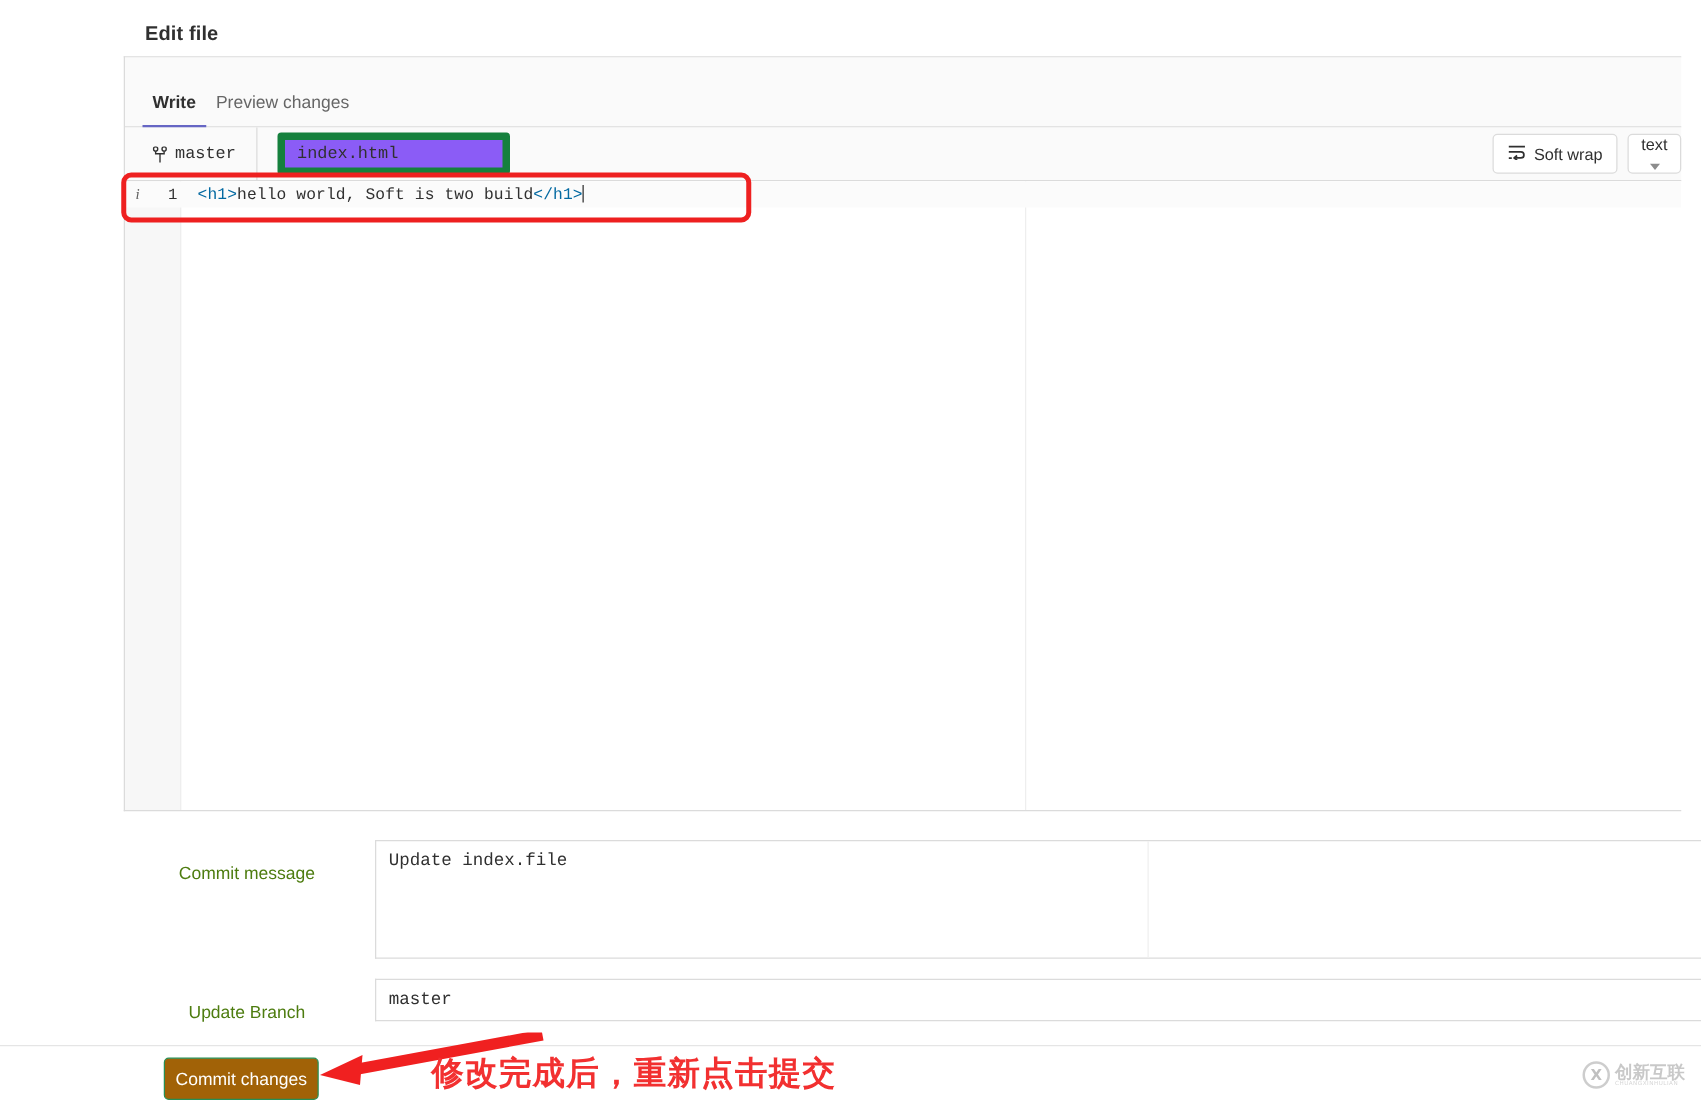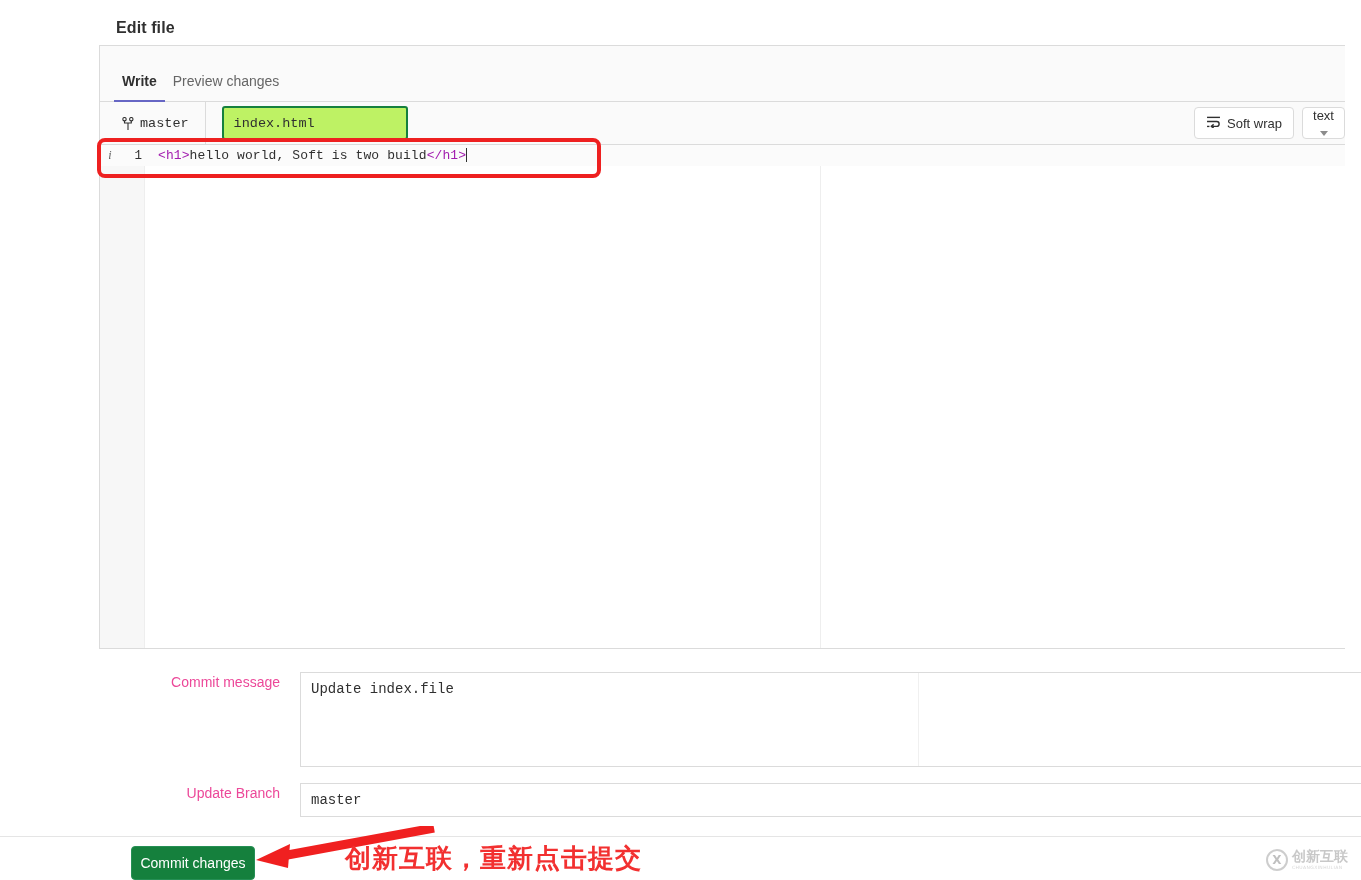--- a/index.html
+++ b/index.html
@@ -100,23 +100,23 @@
     display: inline-block;
     width: 12px;
     height: 14px;
     position: relative;
     top: 1px;
   }
   .filename-box {
     margin-left: 16px;
     width: 186px;
     height: 34px;
-    border: 2px solid #15803d;
+    border: 6px solid #15803d;
     border-radius: 3px;
-    background: #bef264;
+    background: #8b5cf6;
     display: flex;
     align-items: center;
     padding-left: 10px;
     box-sizing: border-box;
     font-family: "Liberation Mono", monospace;
     font-size: 13.5px;
     color: #303030;
   }
   .toolbar-right {
     position: absolute;
@@ -208,21 +208,21 @@
     padding-right: 2px;
   }
   .code-text {
     margin-left: 14px;
     font-family: "Liberation Mono", monospace;
     font-size: 13px;
     color: #303030;
     white-space: pre;
     letter-spacing: 0.1px;
   }
-  .tok-tag { color: #a21caf; }
+  .tok-tag { color: #0369a1; }
   .cursor {
     display: inline-block;
     width: 1px;
     height: 14px;
     background: #303030;
     vertical-align: -3px;
     margin-left: 0px;
   }
   .ruler {
     position: absolute;
@@ -248,26 +248,27 @@
   }
 
   
   .form-row {
     position: absolute;
     display: flex;
     align-items: flex-start;
   }
   .form-label {
     width: 185px;
-    text-align: right;
+    text-align: center;
     padding-right: 20px;
     font-size: 14px;
-    color: #ec4899;
+    color: #4d7c0f;
     box-sizing: border-box;
     line-height: 20px;
+    margin-top: 16px;
   }
   .commit-row { left: 115px; top: 672px; }
   .commit-textarea {
     width: 1246px;
     height: 95px;
     border: 1px solid #dbdbdb;
     border-right: none;
     background: #fff;
     box-sizing: border-box;
     position: relative;
@@ -308,21 +309,21 @@
     width: 1361px;
     height: 1px;
     background: #e5e5e5;
   }
   .commit-btn {
     position: absolute;
     left: 131px;
     top: 846px;
     width: 124px;
     height: 34px;
-    background: #15803d;
+    background: #a16207;
     border: 1px solid #268f55;
     border-radius: 4px;
     color: #ffffff;
     font-size: 14px;
     display: flex;
     align-items: center;
     justify-content: center;
     cursor: pointer;
     box-sizing: border-box;
   }
@@ -373,21 +374,21 @@
     font-weight: bold;
     color: #9a9a9a;
     box-sizing: border-box;
   }
   .wm-words {
     display: flex;
     flex-direction: column;
     line-height: 1;
   }
   .wm-cn {
-    font-family: Liberation Serif, serif;
+    font-family: Liberation Sans, sans-serif;
     font-size: 14px;
     font-weight: bold;
     color: #a8a8a8;
     letter-spacing: 0px;
   }
   .wm-en {
     font-family: "DejaVu Sans", sans-serif;
     font-size: 4.5px;
     color: #bcbcbc;
     letter-spacing: 0.4px;
@@ -470,21 +471,21 @@
   </div>
 </div>
 
 <div class="footer-rule"></div>
 <div class="commit-btn">Commit changes</div>
 
 <svg class="arrow-svg" viewBox="0 0 195 54">
   <path d="M186 2 L34 30" stroke="#f02020" stroke-width="9" fill="none" stroke-linecap="butt"></path>
   <path d="M8 34 L42 18 L40 42 Z" fill="#f02020"></path>
 </svg>
-<div class="annot-text">创新互联，重新点击提交</div>
+<div class="annot-text">修改完成后，重新点击提交</div>
 
 <div class="watermark">
   <span class="wm-mark">X</span>
   <span class="wm-words">
     <span class="wm-cn">创新互联</span>
     <span class="wm-en">CHUANGXINHULIAN</span>
   </span>
 </div>
 
 </body></html>

